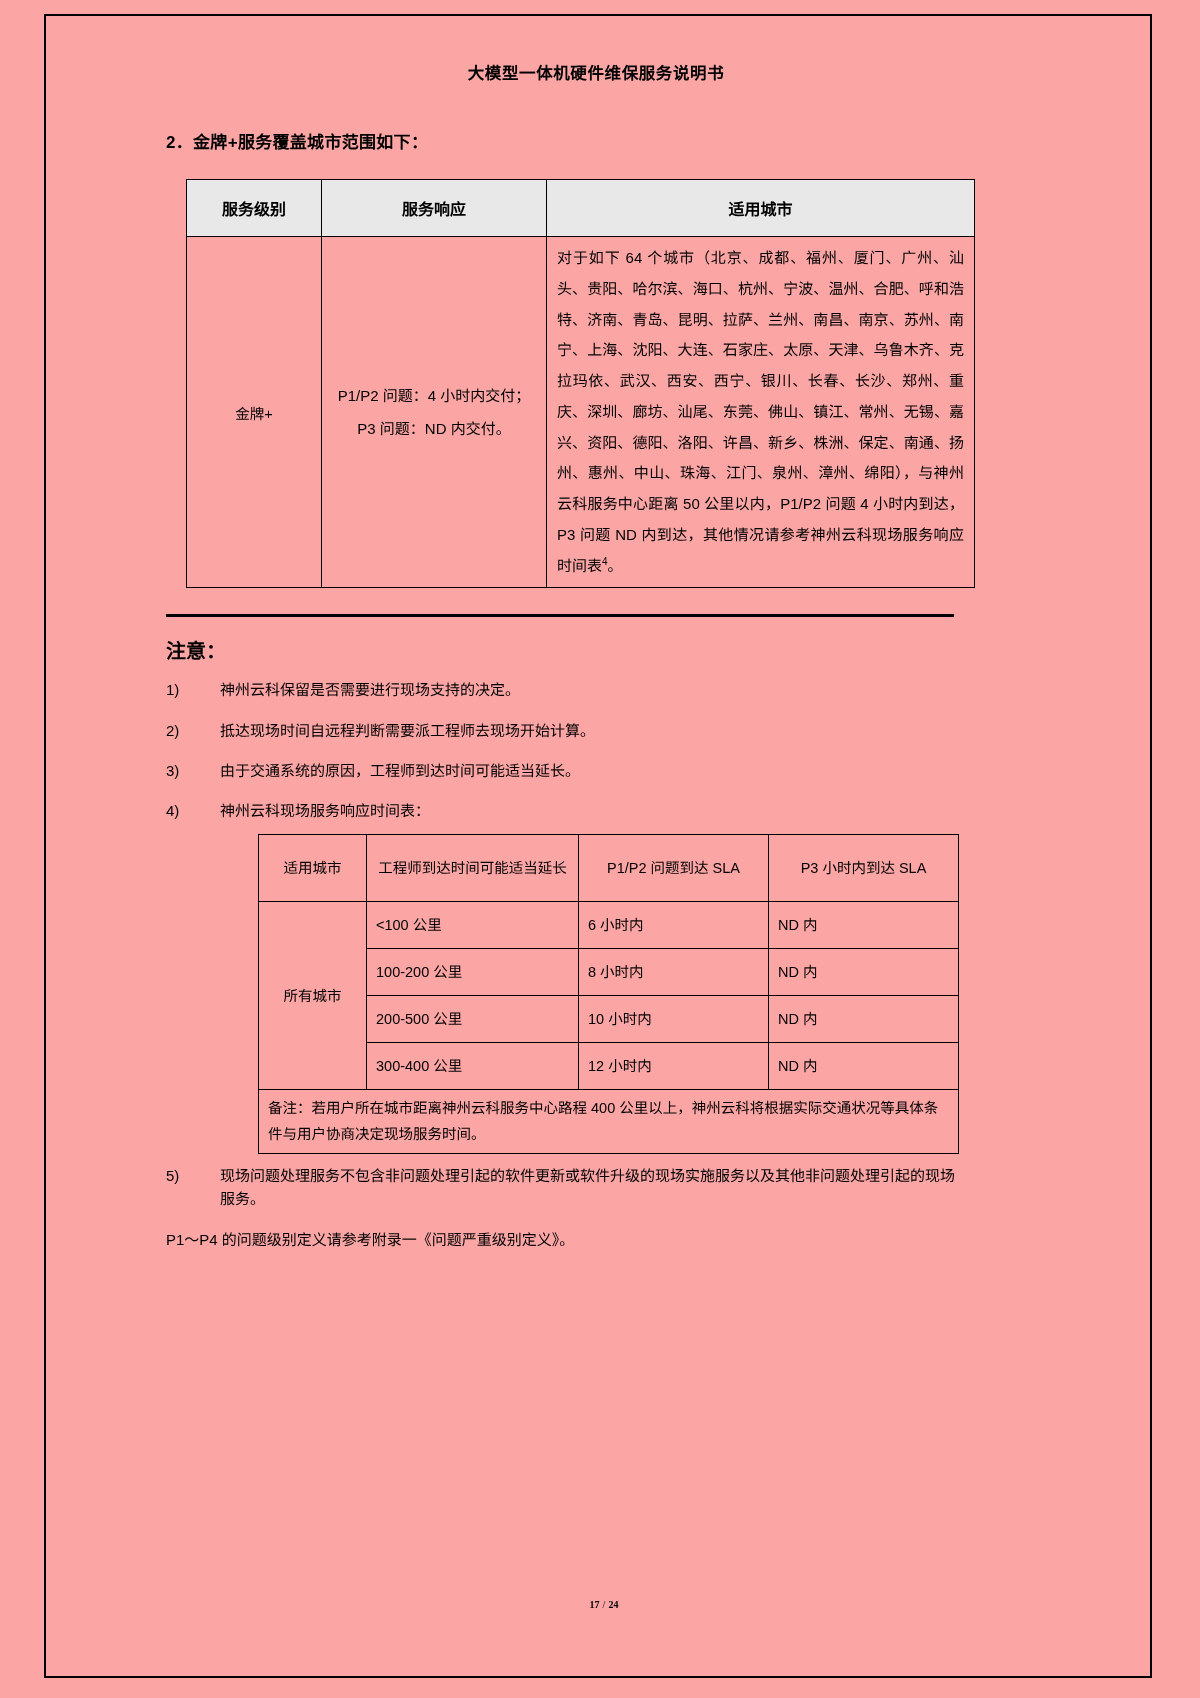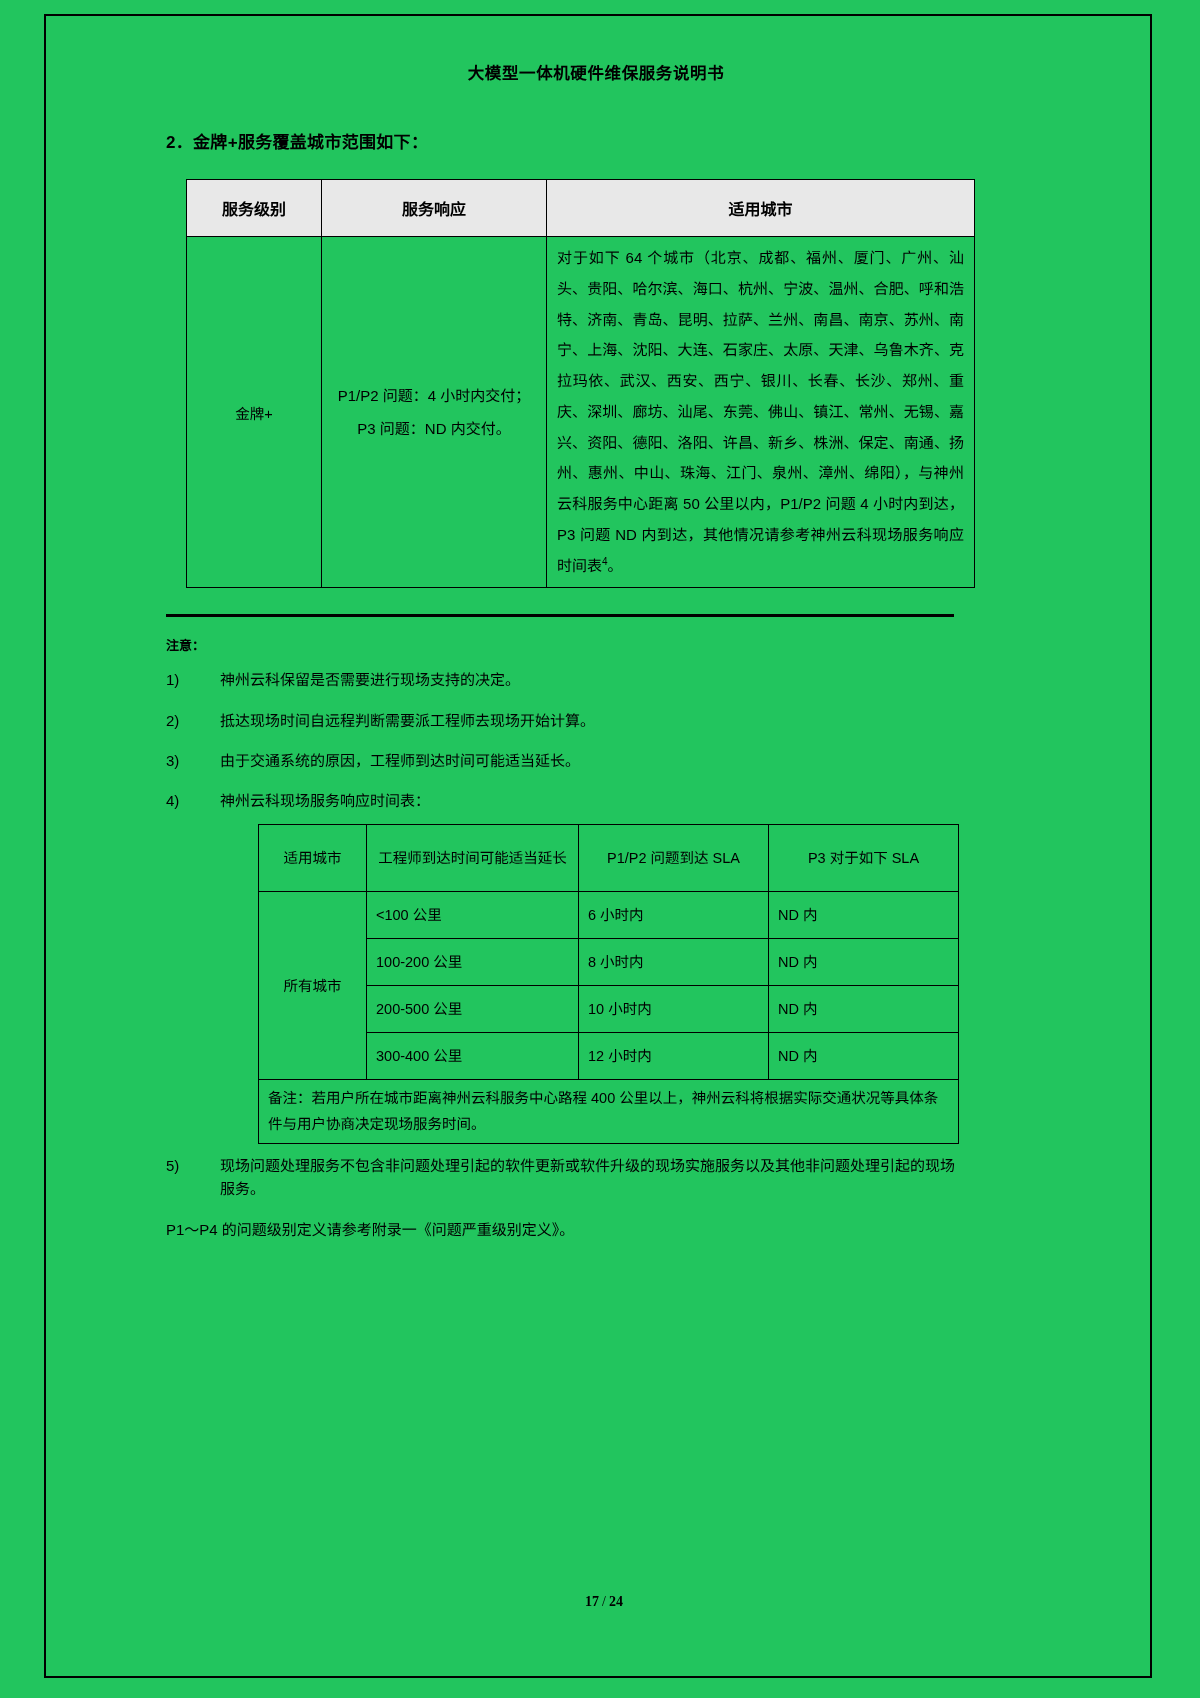--- a/index.html
+++ b/index.html
@@ -11,21 +11,21 @@
     width: 1200px;
     height: 1698px;
     font-family: "Liberation Sans", "DejaVu Sans", sans-serif;
     color: #000000;
   }
   .page {
     position: relative;
     box-sizing: border-box;
     width: 1200px;
     height: 1698px;
-    background: #22c55e;
+    background: #fca5a5;
     padding: 0;
   }
   
   .page-frame {
     position: absolute;
     left: 44px;
     top: 14px;
     width: 1108px;
     height: 1664px;
     border: 2px solid #000000;
@@ -93,21 +93,21 @@
   }
   .rule {
     border: none;
     border-top: 3px solid #000;
     margin: 26px 10px 18px 0;
     width: 788px;
     margin-left: 0;
   }
   .notes-title {
     font-weight: bold;
-    font-size: 13px;
+    font-size: 20px;
     margin: 0 0 14px 0;
   }
   ol.notes {
     list-style: none;
     margin: 0;
     padding: 0;
   }
   ol.notes > li {
     position: relative;
     font-size: 15px;
@@ -162,21 +162,21 @@
     line-height: 1.6;
     margin: 2px 0 0 0;
   }
   .footer {
     position: absolute;
     left: 8px;
     right: 0;
     bottom: 88px;
     text-align: center;
     font-family: "Liberation Serif", "DejaVu Serif", serif;
-    font-size: 14px;
+    font-size: 10px;
     font-weight: bold;
   }
   .footer .sep { font-weight: normal; padding: 0 3px; }
   sup { font-size: 10px; vertical-align: super; }
 </style>
 </head>
 <body>
 
 <div class="page">
   <div class="page-frame"></div>
@@ -240,21 +240,21 @@
             <col class="sla-c1">
               <col class="sla-c2">
               <col class="sla-c3">
               <col class="sla-c4">
           </colgroup>
           <thead>
             <tr>
               <th>适用城市</th>
               <th>工程师到达时间可能适当延长</th>
               <th>P1/P2 问题到达 SLA</th>
-              <th>P3 对于如下 SLA</th>
+              <th>P3 小时内到达 SLA</th>
             </tr>
           </thead>
           <tbody>
             <tr>
               <td class="allcity" rowspan="4">所有城市</td>
               <td class="sla-cell">&lt;100 公里</td>
               <td class="sla-cell">6 小时内</td>
               <td class="sla-cell">ND 内</td>
             </tr>
             <tr>

